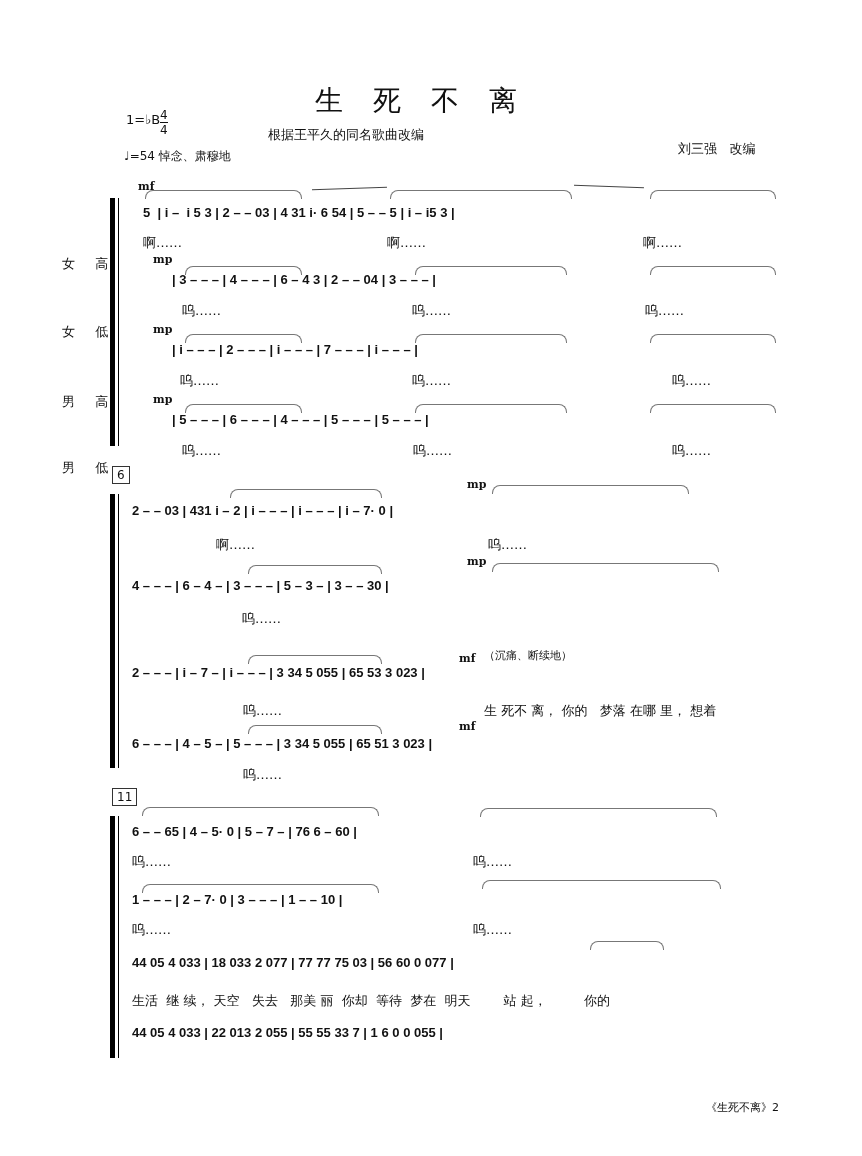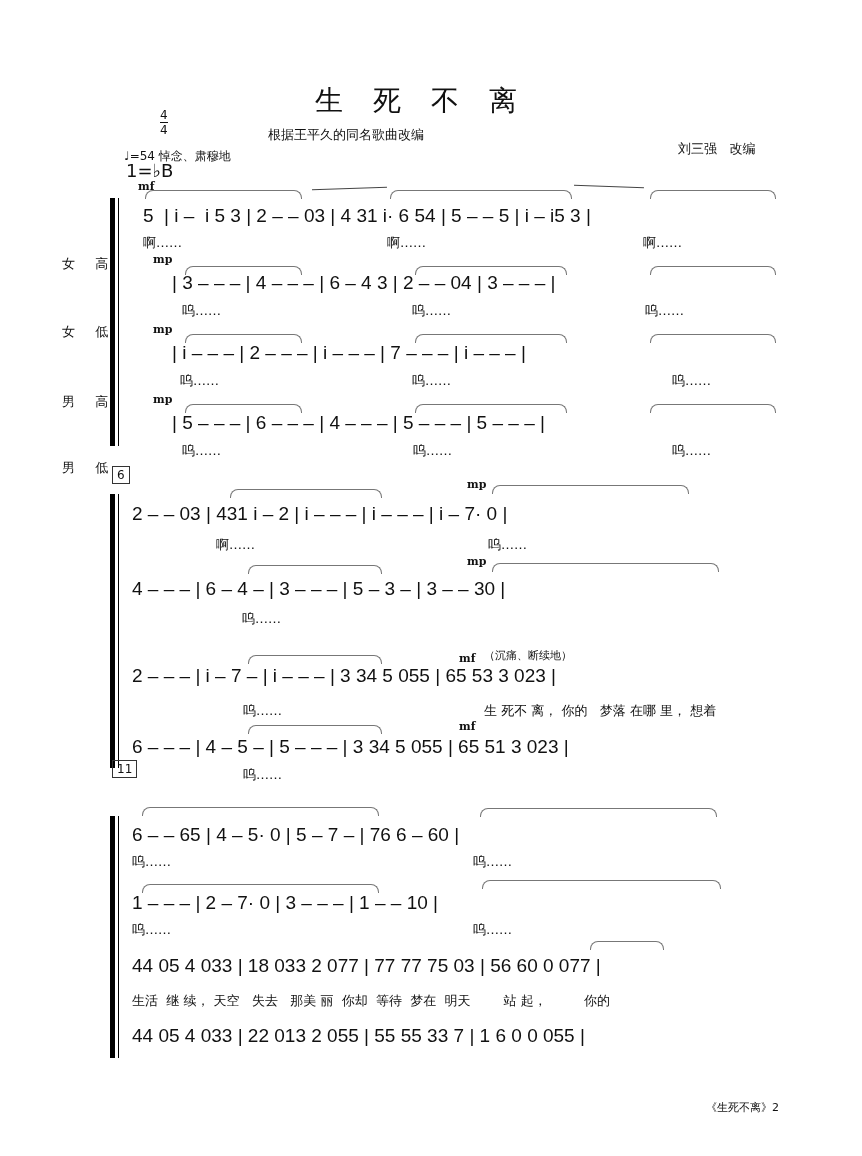--- a/index.html
+++ b/index.html
@@ -3,30 +3,30 @@
 <meta charset="utf-8">
 <style>
   html, body { margin: 0; padding: 0; background: #ffffff; }
   body { width: 862px; height: 1156px; position: relative; overflow: hidden;
          font-family: "DejaVu Sans", "Liberation Sans", sans-serif; color: #111; }
   .abs { position: absolute; }
   .title { left: 0; width: 862px; top: 82px; text-align: center; font-size: 28px;
            font-family: "DejaVu Serif", serif; letter-spacing: 30px; font-weight: normal; }
   .subtitle { left: 0; width: 692px; top: 126px; text-align: center; font-size: 13px; }
   .arranger { left: 678px; top: 140px; font-size: 13px; white-space: pre; }
-  .key { left: 126px; top: 112px; font-size: 18px; margin-top: 48px; }
+  .key { left: 126px; top: 112px; font-size: 13px; }
   .timesig { left: 160px; top: 108px; font-size: 12px; line-height: 14px; text-align: center; }
   .timesig .bar { border-top: 1px solid #111; }
   .tempo { left: 124px; top: 148px; font-size: 12px; }
   .part-label { font-size: 13px; letter-spacing: 8px; margin-top: 47px; }
   .bracket { background: #000; width: 5px; }
   .bracket-thin { background: #000; width: 1px; }
   .sys-num { border: 1px solid #333; font-size: 12px; padding: 0 4px; line-height: 16px; }
-  .note-row { font-family: "Liberation Sans", "DejaVu Sans", sans-serif; font-weight: normal;
-              font-size: 19px; white-space: pre; }
+  .note-row { font-family: "Liberation Sans", "DejaVu Sans", sans-serif; font-weight: bold;
+              font-size: 13px; white-space: pre; }
   .lyric { font-size: 13px; white-space: pre; }
   .dyn { font-family: "DejaVu Serif", serif; font-weight: bold; font-size: 11px; }
   .slur { border: 1.5px solid #777; border-bottom: none; border-radius: 8px 8px 0 0; height: 8px; }
   .hairpin { height: 0; border-top: 1px solid #444; }
   .footer { left: 706px; top: 1100px; font-size: 11px; }
   .expr { font-size: 11px; margin-top: 8px; }
 </style>
 </head>
 <body>
 
@@ -112,21 +112,21 @@
   <div class="abs lyric" style="left:243px;top:702px;">呜……</div>
   <div class="abs lyric" style="left:484px;top:702px;">生 死不 离， 你的   梦落 在哪 里， 想着</div>
 
   <div class="abs slur" style="left:248px;top:725px;width:132px;"></div>
   <div class="abs dyn" style="left:459px;top:720px;">mf</div>
   <div class="abs note-row" style="left:132px;top:736px;">6 – – – | 4 – 5 – | 5 – – – | 3 34 5 055 | 65 51 3 023 |</div>
   <div class="abs lyric" style="left:243px;top:766px;">呜……</div>
 </div>
 
 <div>
-  <div class="abs sys-num" style="left:112px;top:760px;">11</div>
+  <div class="abs sys-num" style="left:112px;top:788px;">11</div>
   <div class="abs bracket" style="left:110px;top:816px;height:242px;"></div>
   <div class="abs bracket-thin" style="left:118px;top:816px;height:242px;"></div>
 
   <div class="abs slur" style="left:142px;top:807px;width:235px;"></div>
   <div class="abs slur" style="left:480px;top:808px;width:235px;"></div>
   <div class="abs note-row" style="left:132px;top:824px;">6 – – 65 | 4 – 5· 0 | 5 – 7 – | 76 6 – 60 |</div>
   <div class="abs lyric" style="left:132px;top:853px;">呜……</div>
   <div class="abs lyric" style="left:473px;top:853px;">呜……</div>
 
   <div class="abs slur" style="left:142px;top:884px;width:235px;"></div>

